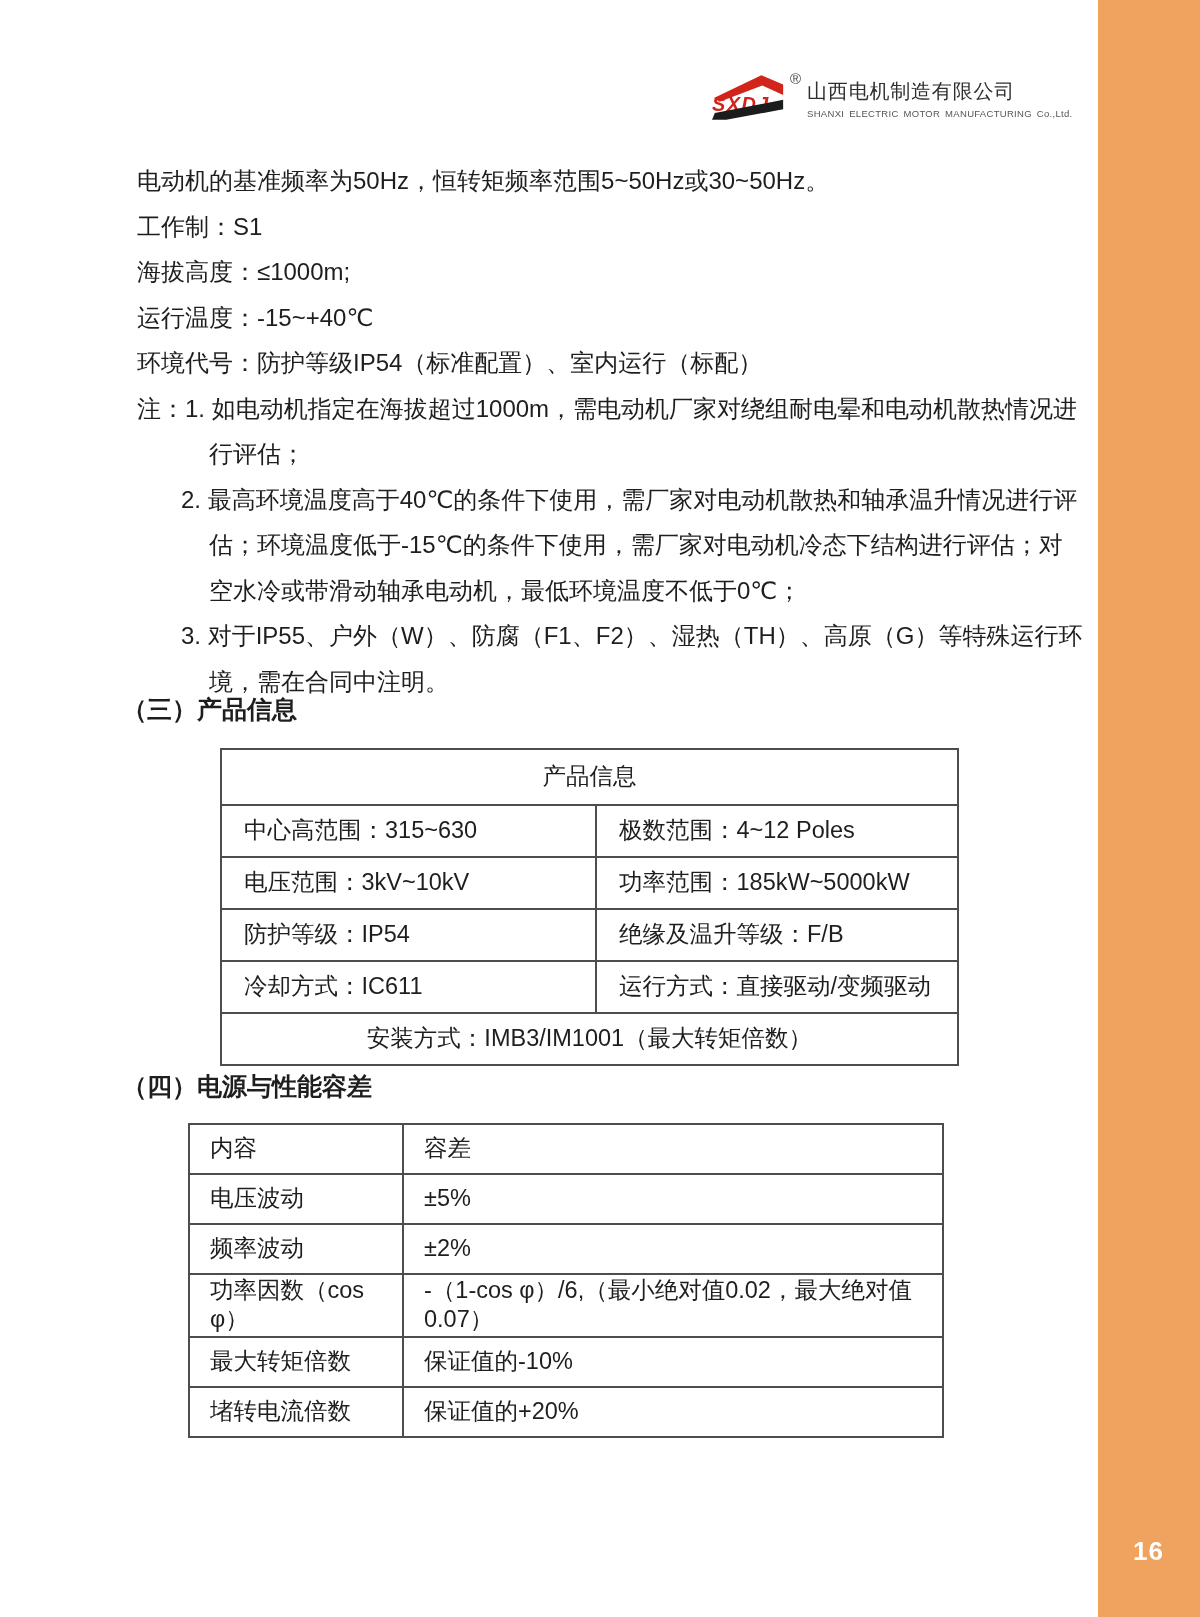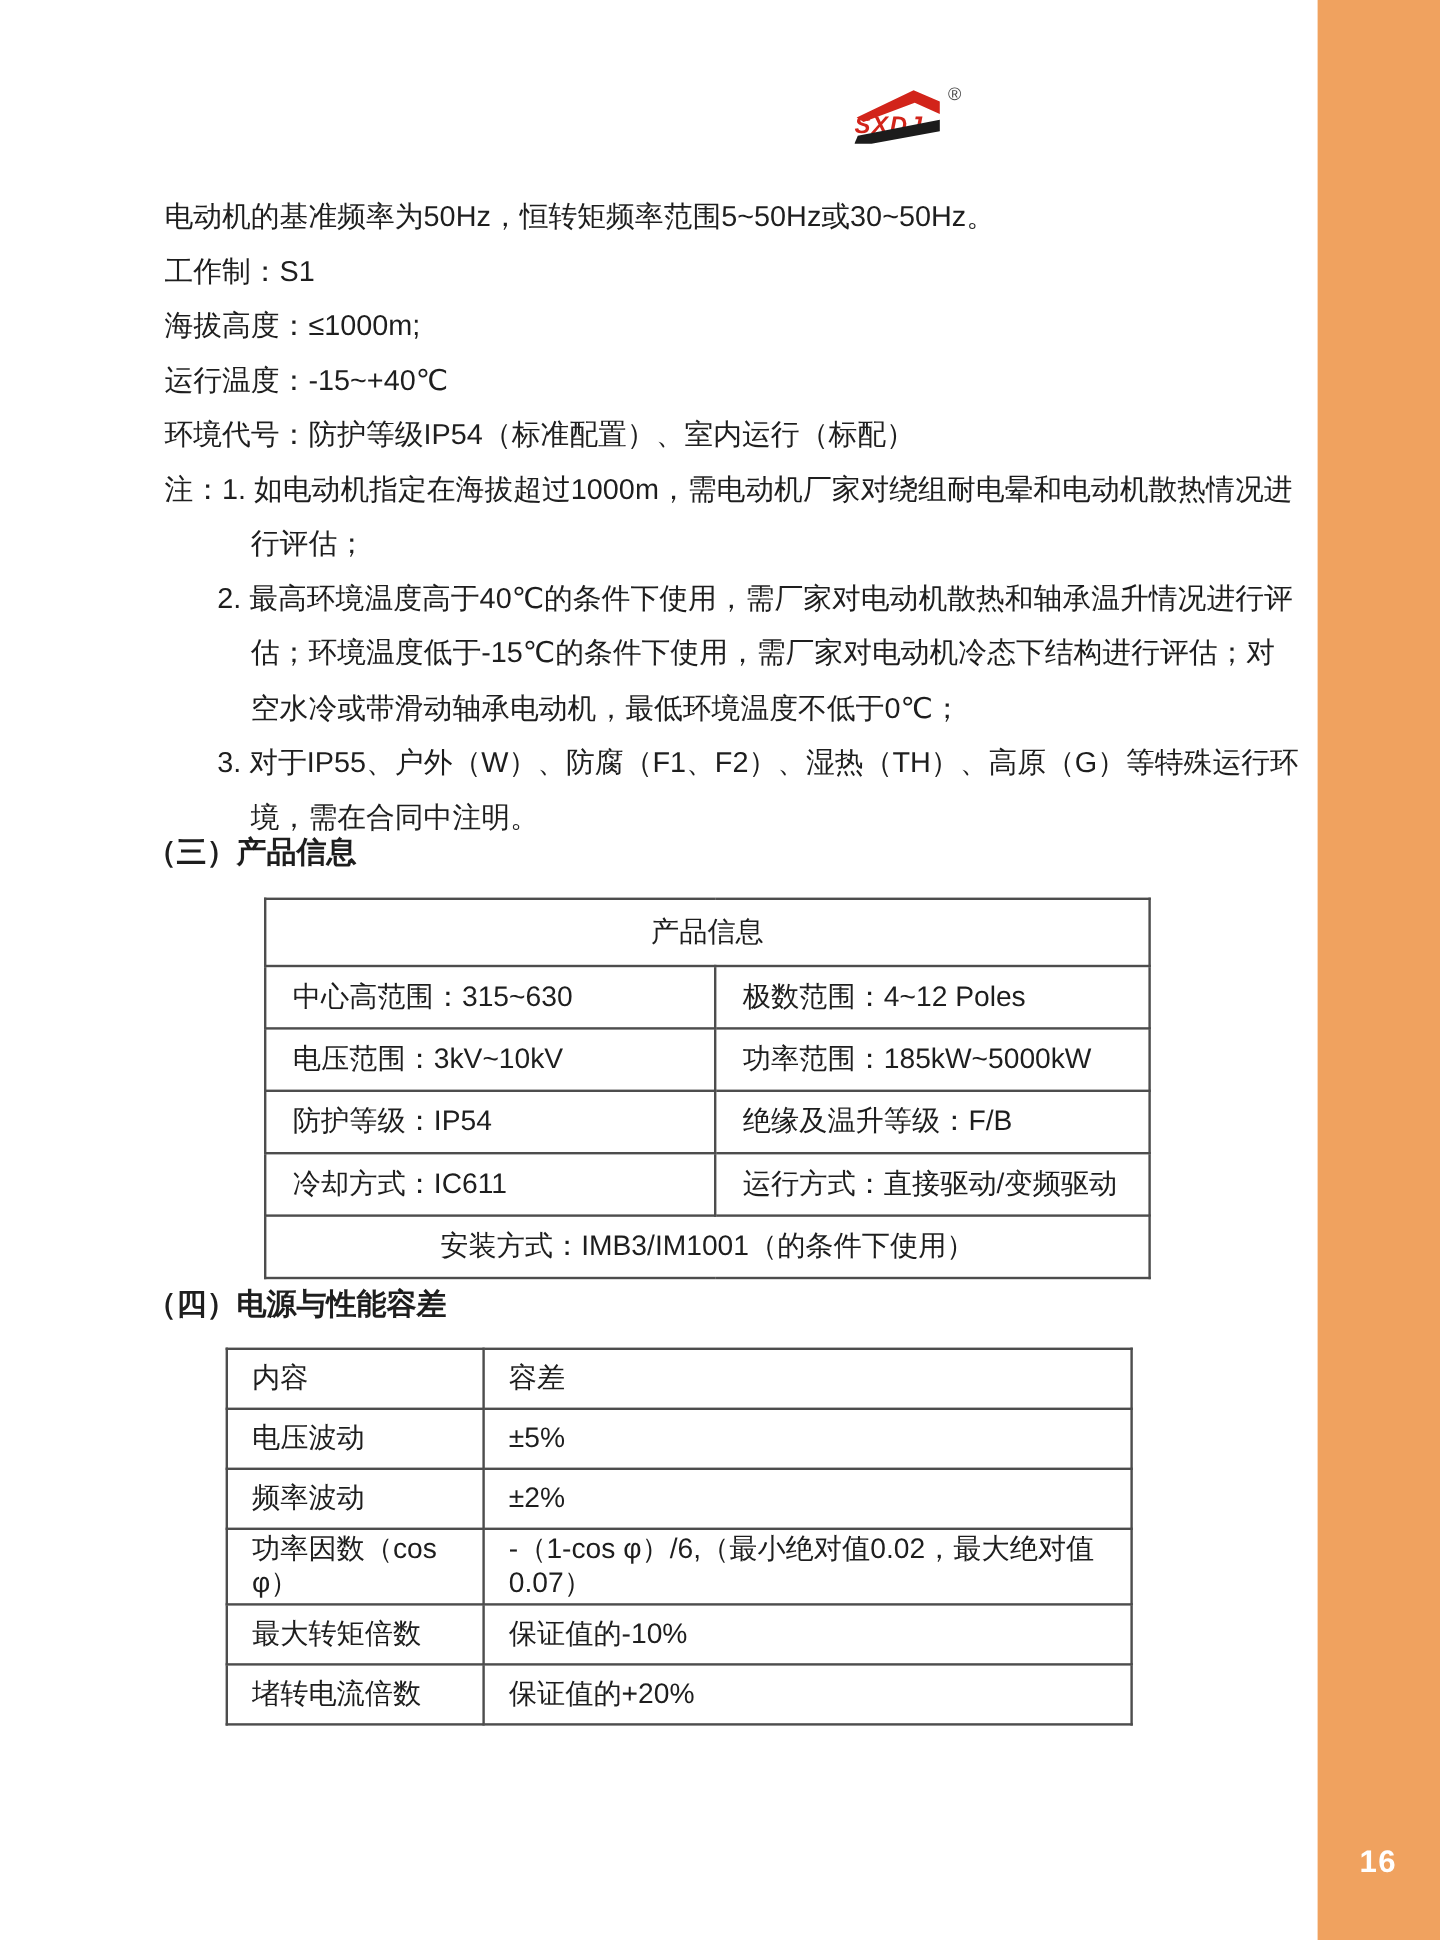--- a/index.html
+++ b/index.html
@@ -48,20 +48,24 @@
 
 <div class="page">
 
   <div class="logo-row">
     <svg class="emblem" viewBox="0 0 78 50">
       <polygon points="2,27 52,3 75,13 75,24 53,14 8,31" fill="#D2241A"></polygon>
       <text x="0" y="41" font-size="21" font-weight="bold" font-style="italic" letter-spacing="1.5" fill="#D2241A">SXDJ</text>
       <polygon points="0,50 3,43 75,29 75,39 15,50" fill="#1c1c1c"></polygon>
     </svg>
     <span class="regmark">®</span>
+    <div class="company">
+      <span class="company-cn">山西电机制造有限公司</span>
+      <span class="company-en">SHANXI ELECTRIC MOTOR MANUFACTURING Co.,Ltd.</span>
+    </div>
   </div>
 
   <div class="intro">
     <div class="l">电动机的基准频率为50Hz，恒转矩频率范围5~50Hz或30~50Hz。</div>
     <div class="l">工作制：S1</div>
     <div class="l">海拔高度：≤1000m;</div>
     <div class="l">运行温度：-15~+40℃</div>
     <div class="l">环境代号：防护等级IP54（标准配置）、室内运行（标配）</div>
     <div class="l">注：1. 如电动机指定在海拔超过1000m，需电动机厂家对绕组耐电晕和电动机散热情况进</div>
     <div class="l ib">行评估；</div>
@@ -93,21 +97,21 @@
     </tr>
     <tr class="data-row">
       <td>防护等级：IP54</td>
       <td>绝缘及温升等级：F/B</td>
     </tr>
     <tr class="data-row">
       <td>冷却方式：IC611</td>
       <td>运行方式：直接驱动/变频驱动</td>
     </tr>
     <tr class="footer-row">
-      <td colspan="2">安装方式：IMB3/IM1001（的条件下使用）</td>
+      <td colspan="2">安装方式：IMB3/IM1001（最大转矩倍数）</td>
     </tr>
   </tbody>
     </table>
 
   <div class="sec-heading h-tolerance">（四）电源与性能容差</div>
 
   <table class="t2">
     <colgroup>
         <col style="width:214px">
         <col>

